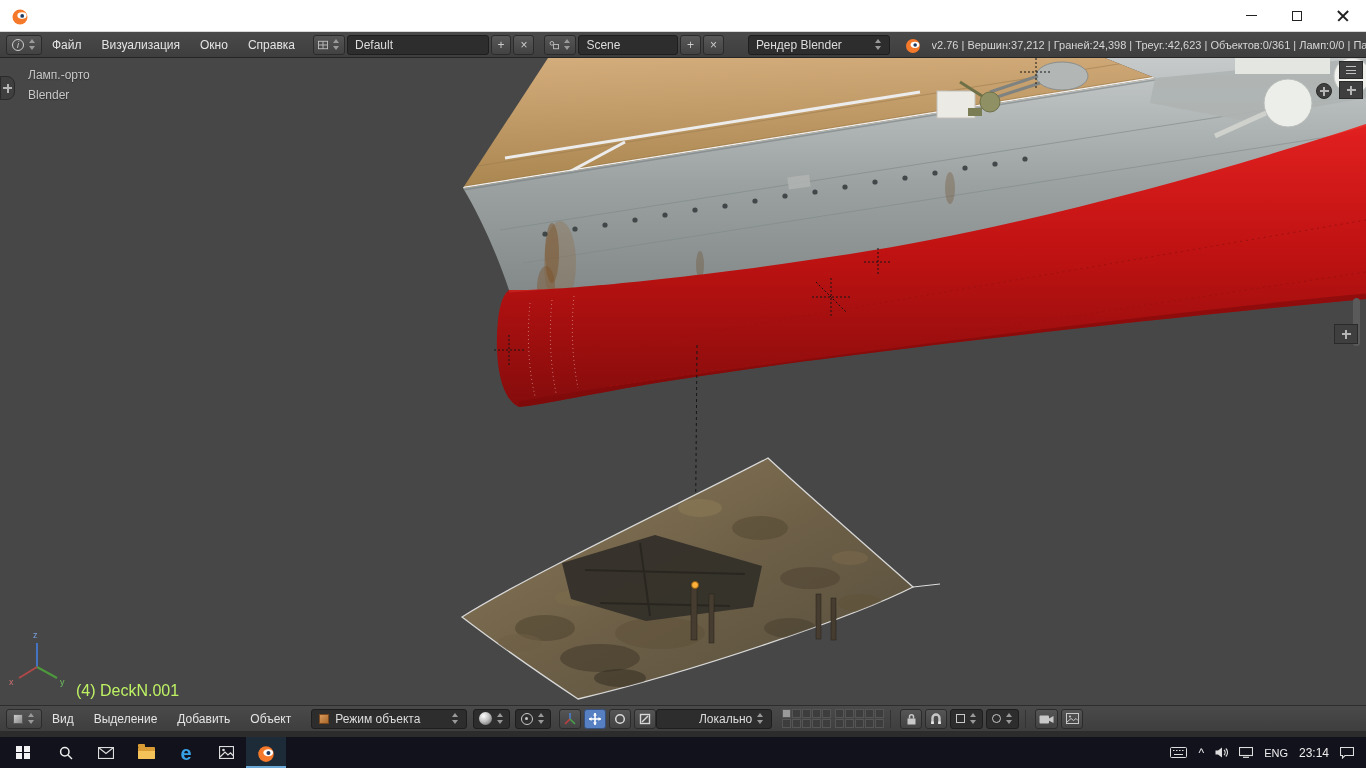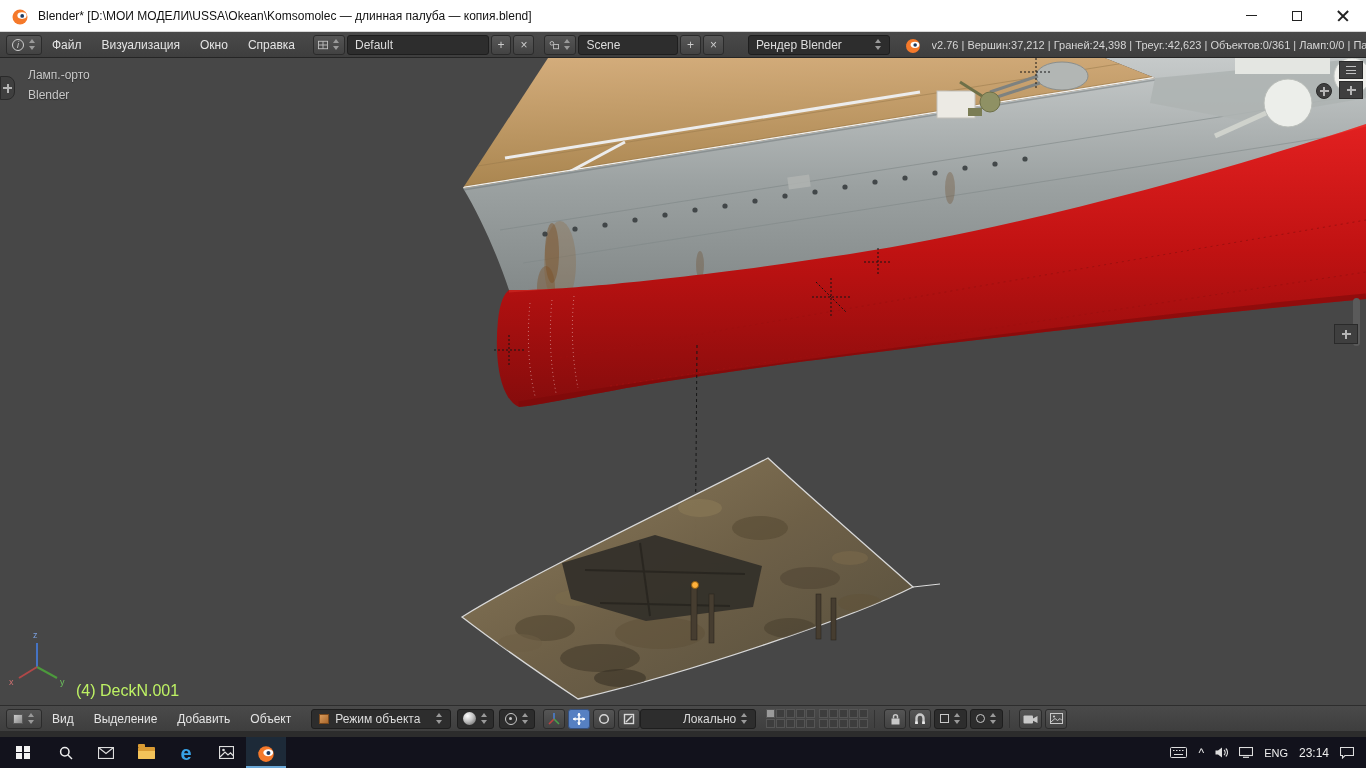--- a/index.html
+++ b/index.html
@@ -79,21 +79,20 @@
 
 <div id="stage">
 
   <div id="titlebar">
     <svg class="app-icon" width="18" height="18" viewBox="0 0 18 18">
       <circle cx="9" cy="10" r="7.5" fill="#f5792a"></circle>
       <path d="M1.5 9 L8 3.5 L10.5 6 Z" fill="#f5792a"></path>
       <ellipse cx="11" cy="8.6" rx="4.6" ry="3.3" fill="#ffffff"></ellipse>
       <circle cx="11.2" cy="8.9" r="1.9" fill="#1e3a5f"></circle>
     </svg>
-    <span class="title">Blender* [D:\МОИ МОДЕЛИ\USSA\Okean\Komsomolec — длинная палуба — копия.blend]</span>
     <div id="win-controls">
       <div class="win-btn">
           <span class="glyph-min"></span>
         </div>
       <div class="win-btn">
           <span class="glyph-max"></span>
         </div>
       <div class="win-btn">
           <span class="glyph-close"></span>
         </div>
@@ -359,21 +358,21 @@
   <div id="v3dheader">
     <div class="hdr-btn" style="margin-left:6px;width:36px">
       <span class="cube-gray"></span>
         <span class="updn"></span>
     </div>
     <span class="menu-item">Вид</span>
     <span class="menu-item">Выделение</span>
     <span class="menu-item">Добавить</span>
     <span class="menu-item">Объект</span>
 
-    <div class="field" style="width:140px;margin-left:10px;justify-content:space-between">
+    <div class="field" style="width:156px;margin-left:10px;justify-content:space-between">
       <span style="display:flex;align-items:center;gap:6px">
           <span class="cube-ic"></span>
           <span>Режим объекта</span>
         </span>
       <span class="updn"></span>
     </div>
 
     <div class="field" style="margin-left:6px;padding:0 5px">
       <span class="sphere-ic"></span>
         <span class="updn"></span>

